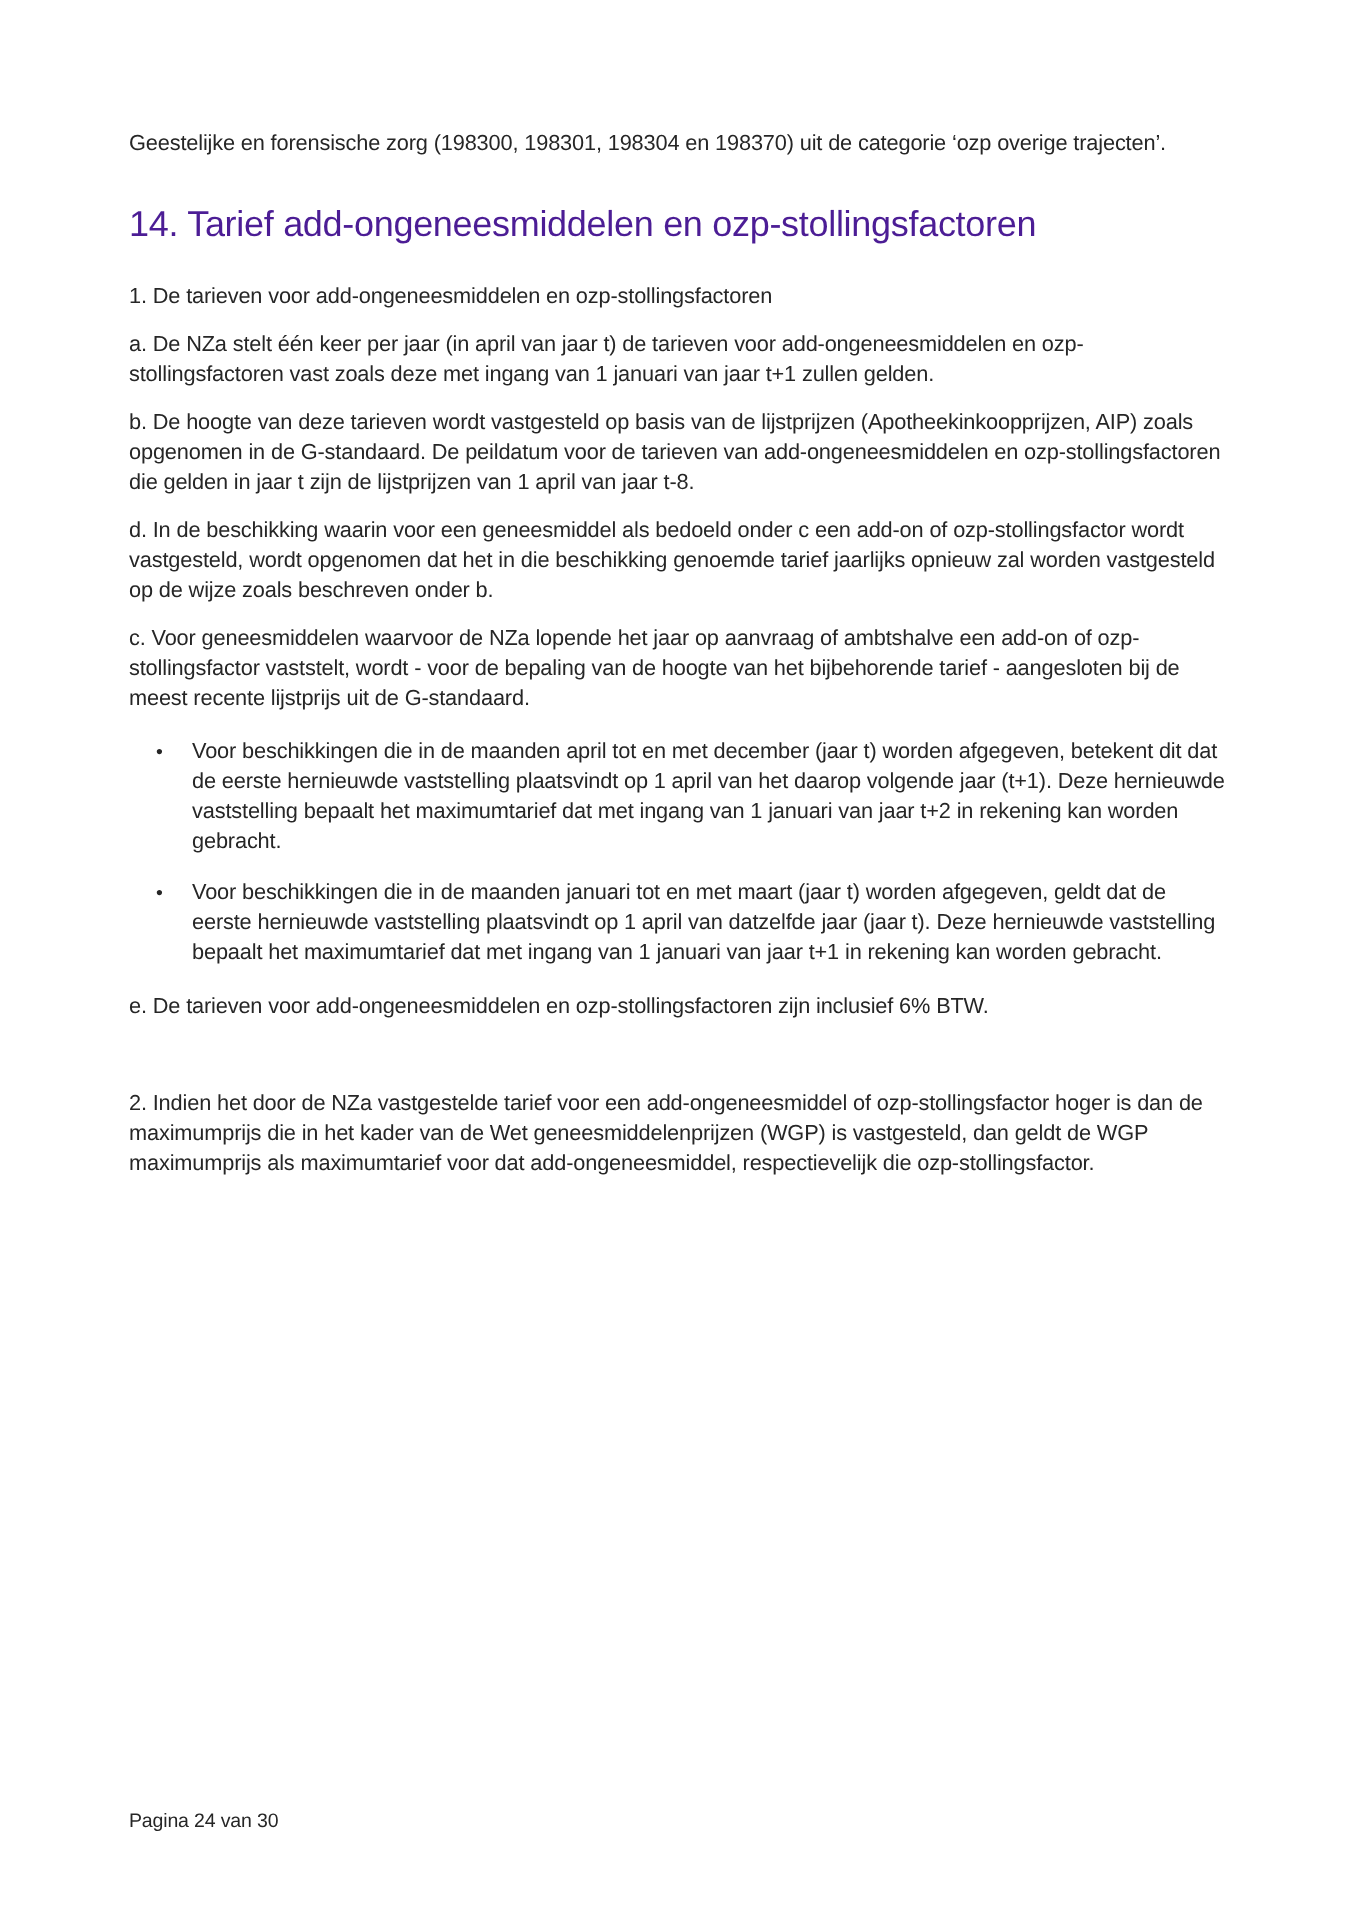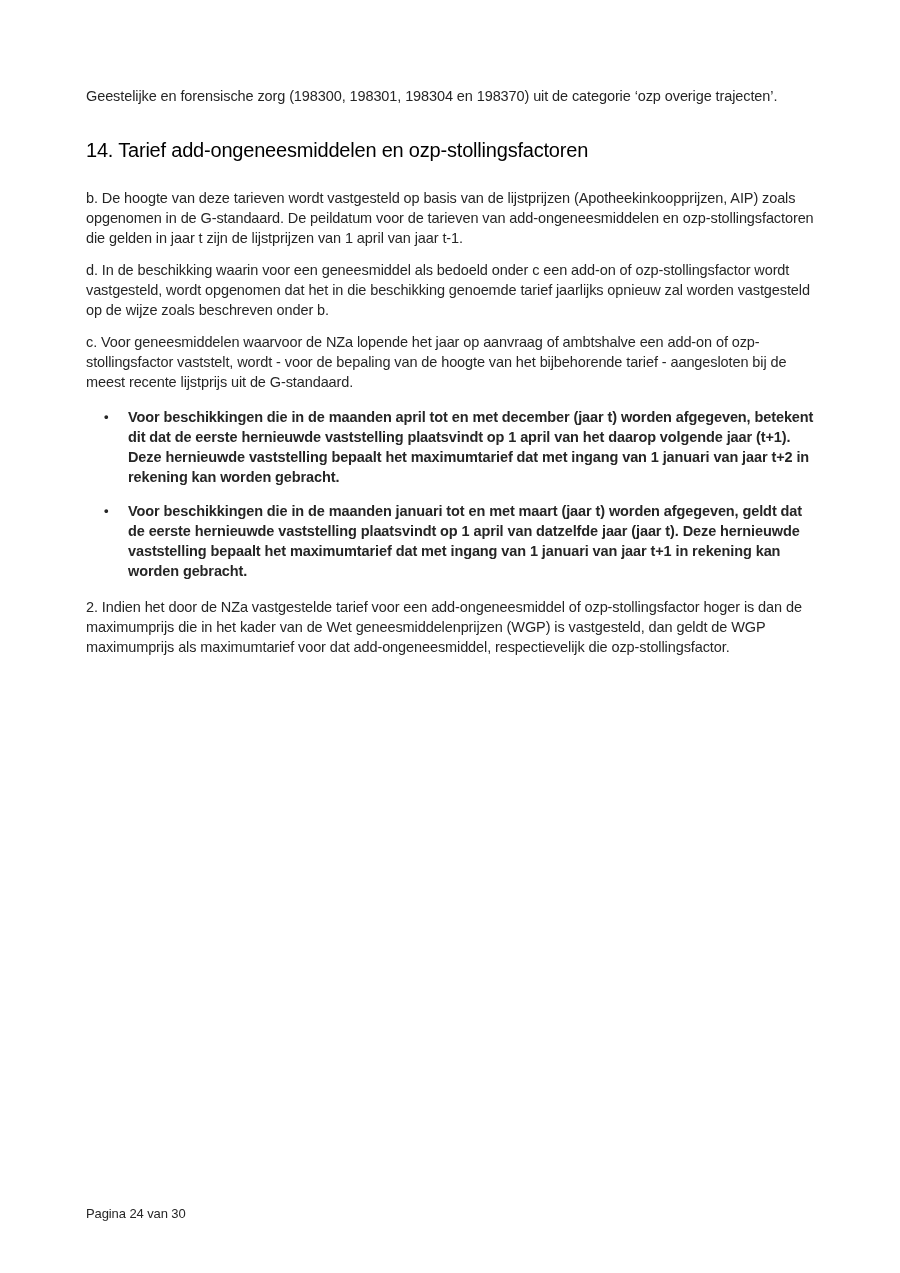--- a/index.html
+++ b/index.html
@@ -22,31 +22,30 @@
     color: #262626;
     font-size: 14.5px;
     line-height: 20px;
     letter-spacing: -0.1px;
   }
   .para { margin-bottom: 12px; }
   .intro-para { margin-bottom: 0; }
   h1.section-heading {
     margin-top: 29px;
     margin-bottom: 23px;
-    font-size: 20px;
+    font-size: 24px;
     line-height: 30px;
     font-weight: 500;
-    color: #000000;
+    color: #4c1d95;
     letter-spacing: -0.2px;
   }
   ul.bullet-list {
     list-style: none;
     margin-top: 15px;
     margin-bottom: 16px;
-    font-weight: bold;
   }
   ul.bullet-list li {
     position: relative;
     padding-left: 42px;
     margin-bottom: 14px;
   }
   ul.bullet-list li::before {
     content: "\2022";
     position: absolute;
     left: 18px;
@@ -73,33 +72,36 @@
 </head>
 <body>
 
 <div class="page">
   <div class="content">
 
     <p class="para intro-para">Geestelijke en forensische zorg (198300, 198301, 198304 en 198370) uit de categorie ‘ozp overige trajecten’.</p>
 
     <h1 class="section-heading">14. Tarief add-ongeneesmiddelen en ozp-stollingsfactoren</h1>
 
+    <p class="para">1. De tarieven voor add-ongeneesmiddelen en ozp-stollingsfactoren</p>
 
+    <p class="para">a. De NZa stelt één keer per jaar (in april van jaar t) de tarieven voor add-ongeneesmiddelen en ozp-stollingsfactoren vast zoals deze met ingang van 1 januari van jaar t+1 zullen gelden.</p>
 
-    <p class="para">b. De hoogte van deze tarieven wordt vastgesteld op basis van de lijstprijzen (Apotheekinkoopprijzen, AIP) zoals opgenomen in de G-standaard. De peildatum voor de tarieven van add-ongeneesmiddelen en ozp-stollingsfactoren die gelden in jaar t zijn de lijstprijzen van 1 april van jaar t-1.</p>
+    <p class="para">b. De hoogte van deze tarieven wordt vastgesteld op basis van de lijstprijzen (Apotheekinkoopprijzen, AIP) zoals opgenomen in de G-standaard. De peildatum voor de tarieven van add-ongeneesmiddelen en ozp-stollingsfactoren die gelden in jaar t zijn de lijstprijzen van 1 april van jaar t-8.</p>
 
     <p class="para">d. In de beschikking waarin voor een geneesmiddel als bedoeld onder c een add-on of ozp-stollingsfactor wordt vastgesteld, wordt opgenomen dat het in die beschikking genoemde tarief jaarlijks opnieuw zal worden vastgesteld op de wijze zoals beschreven onder b.</p>
 
     <p class="para">c. Voor geneesmiddelen waarvoor de NZa lopende het jaar op aanvraag of ambtshalve een add-on of ozp-stollingsfactor vaststelt, wordt - voor de bepaling van de hoogte van het bijbehorende tarief - aangesloten bij de meest recente lijstprijs uit de G-standaard.</p>
 
     <ul class="bullet-list">
       <li>Voor beschikkingen die in de maanden april tot en met december (jaar t) worden afgegeven, betekent dit dat de eerste hernieuwde vaststelling plaatsvindt op 1 april van het daarop volgende jaar (t+1). Deze hernieuwde vaststelling bepaalt het maximumtarief dat met ingang van 1 januari van jaar t+2 in rekening kan worden gebracht.</li>
       <li>Voor beschikkingen die in de maanden januari tot en met maart (jaar t) worden afgegeven, geldt dat de eerste hernieuwde vaststelling plaatsvindt op 1 april van datzelfde jaar (jaar t). Deze hernieuwde vaststelling bepaalt het maximumtarief dat met ingang van 1 januari van jaar t+1 in rekening kan worden gebracht.</li>
     </ul>
 
+    <p class="para para-e">e. De tarieven voor add-ongeneesmiddelen en ozp-stollingsfactoren zijn inclusief 6% BTW.</p>
 
     <p class="para">2. Indien het door de NZa vastgestelde tarief voor een add-ongeneesmiddel of ozp-stollingsfactor hoger is dan de maximumprijs die in het kader van de Wet geneesmiddelenprijzen (WGP) is vastgesteld, dan geldt de WGP maximumprijs als maximumtarief voor dat add-ongeneesmiddel, respectievelijk die ozp-stollingsfactor.</p>
 
   </div>
 
   <div class="footer">
     <span>Pagina 24 van 30</span>
   </div>
 </div>
 

